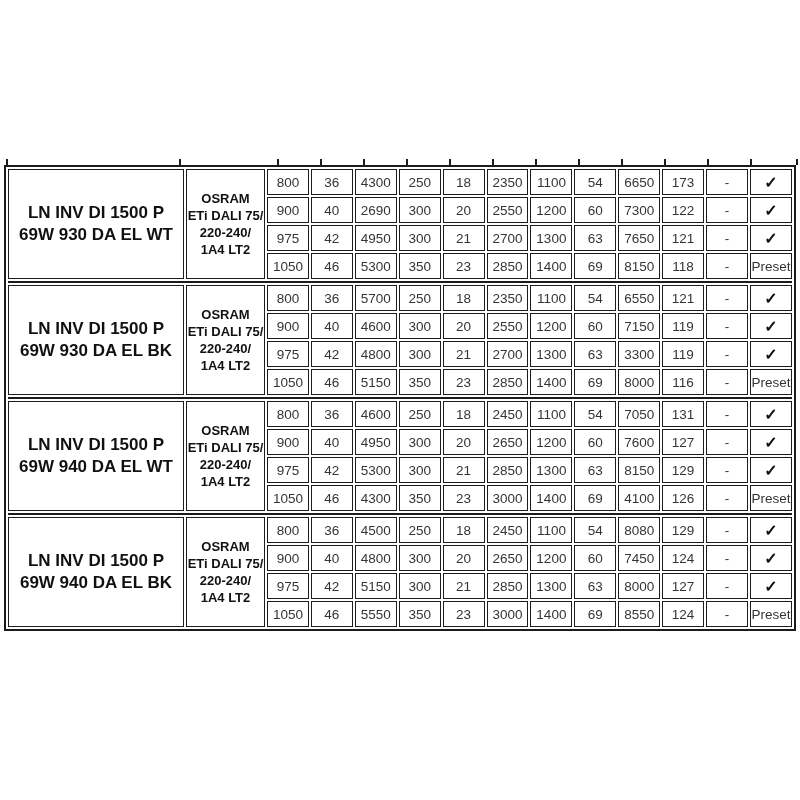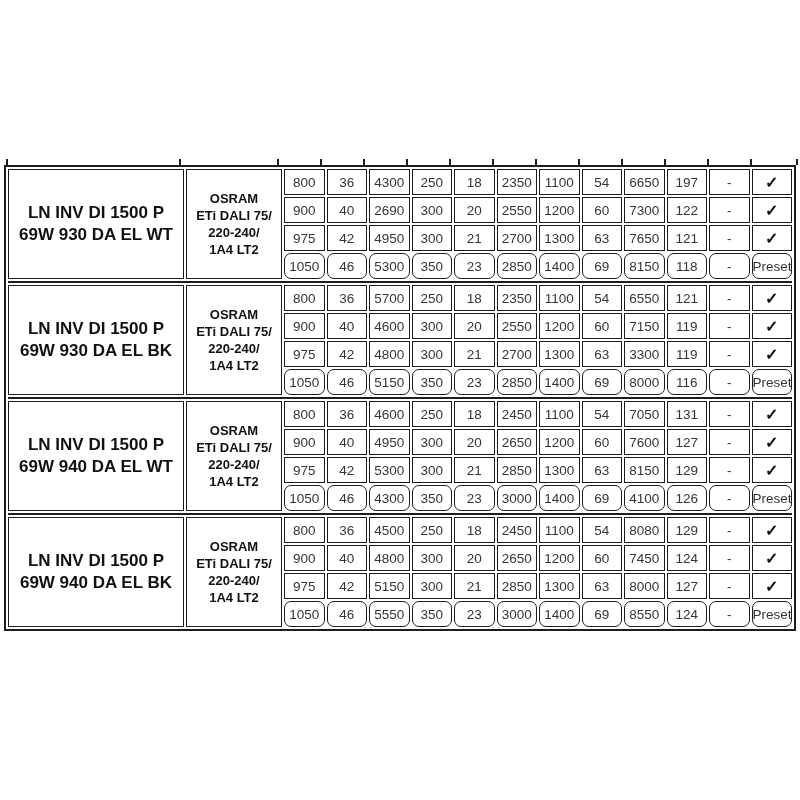--- a/index.html
+++ b/index.html
@@ -36,35 +36,34 @@
     overflow: hidden;
   }
   td.name-cell {
     width: 176px;
     font-weight: bold;
     font-size: 17px;
     color: #111111;
     line-height: 1.3;
   }
   td.driver-cell {
-    width: 96px;
+    width: 79px;
     background: #e8e8e8;
     font-weight: bold;
     font-size: 13px;
     color: #111111;
     line-height: 1.32;
   }
   td.num-cell {
     height: 26px;
     font-size: 13.5px;
     color: #353535;
   }
   td.hl {
     background: #d4d4d4;
-    border-radius: 7px;
   }
   td.check-cell {
     font-size: 16px;
     font-weight: bold;
     color: #111111;
   }
   tr.sep td {
     border: none;
     background: #1c1c1c;
     height: 2px;
@@ -91,21 +90,21 @@
           <td class="driver-cell" rowspan="4">OSRAM<br>ETi DALI 75/<br>220-240/<br>1A4 LT2</td>
           <td class="num-cell">800</td>
           <td class="num-cell">36</td>
           <td class="num-cell">4300</td>
           <td class="num-cell">250</td>
           <td class="num-cell">18</td>
           <td class="num-cell">2350</td>
           <td class="num-cell">1100</td>
           <td class="num-cell">54</td>
           <td class="num-cell">6650</td>
-          <td class="num-cell">197</td>
+          <td class="num-cell">173</td>
           <td class="num-cell">-</td>
           <td class="num-cell check-cell">✓</td>
         </tr>
         <tr>
           <td class="num-cell">900</td>
           <td class="num-cell">40</td>
           <td class="num-cell">2690</td>
           <td class="num-cell">300</td>
           <td class="num-cell">20</td>
           <td class="num-cell">2550</td>

